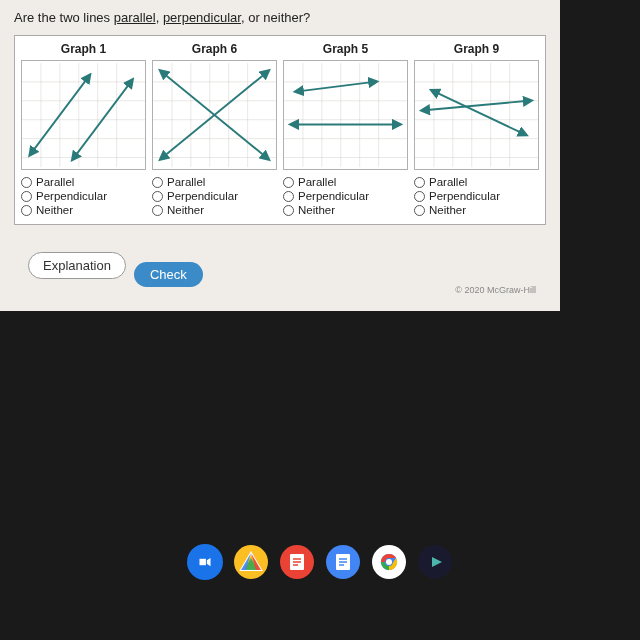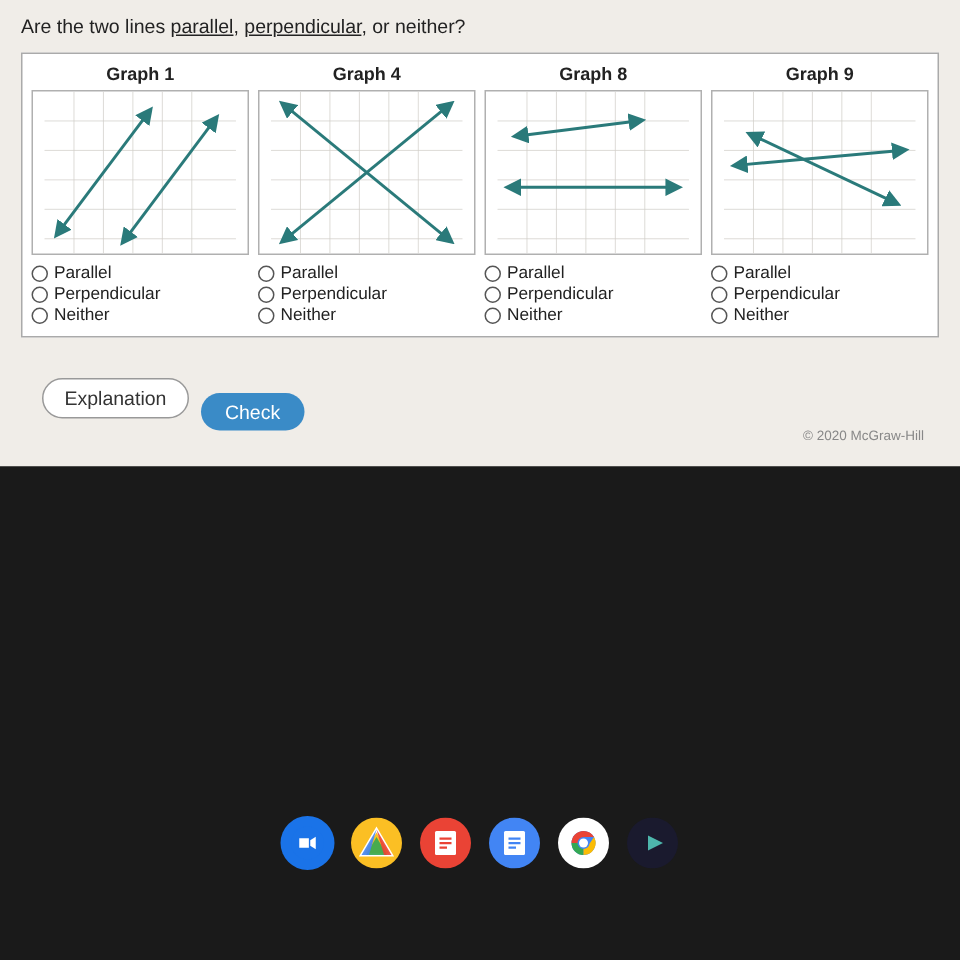--- a/index.html
+++ b/index.html
@@ -13,21 +13,21 @@
 
     .screen {
       width: 640px;
       height: 640px;
       display: flex;
       flex-direction: column;
     }
 
     .main-content {
       background: #f0ede8;
-      width: 640px;
+      width: 560px;
       padding: 10px 14px 14px 14px;
       flex-shrink: 0;
     }
 
     .question {
       font-size: 13px;
       color: #222;
       margin-bottom: 10px;
       font-style: normal;
     }
@@ -223,21 +223,21 @@
             <span>Perpendicular</span>
           </div>
           <div class="radio-option">
             <span class="radio-circle"></span>
             <span>Neither</span>
           </div>
         </div>
       </div>
 
       <div class="graph-col">
-        <div class="graph-title">Graph 4</div>
+        <div class="graph-title">Graph 6</div>
         <div class="graph-box">
           <svg viewBox="0 0 130 110" xmlns="http://www.w3.org/2000/svg">
             <defs>
               <marker id="arr2e" markerWidth="6" markerHeight="6" refX="3" refY="3" orient="auto">
                 <path d="M0,0 L0,6 L6,3 z" fill="#2a7a7a"></path>
               </marker>
               <marker id="arr2s" markerWidth="6" markerHeight="6" refX="3" refY="3" orient="auto-start-reverse">
                 <path d="M0,0 L0,6 L6,3 z" fill="#2a7a7a"></path>
               </marker>
             </defs>
@@ -267,21 +267,21 @@
             <span>Perpendicular</span>
           </div>
           <div class="radio-option">
             <span class="radio-circle"></span>
             <span>Neither</span>
           </div>
         </div>
       </div>
 
       <div class="graph-col">
-        <div class="graph-title">Graph 8</div>
+        <div class="graph-title">Graph 5</div>
         <div class="graph-box">
           <svg viewBox="0 0 130 110" xmlns="http://www.w3.org/2000/svg">
             <defs>
               <marker id="arr3e" markerWidth="6" markerHeight="6" refX="3" refY="3" orient="auto">
                 <path d="M0,0 L0,6 L6,3 z" fill="#2a7a7a"></path>
               </marker>
               <marker id="arr3s" markerWidth="6" markerHeight="6" refX="3" refY="3" orient="auto-start-reverse">
                 <path d="M0,0 L0,6 L6,3 z" fill="#2a7a7a"></path>
               </marker>
             </defs>

